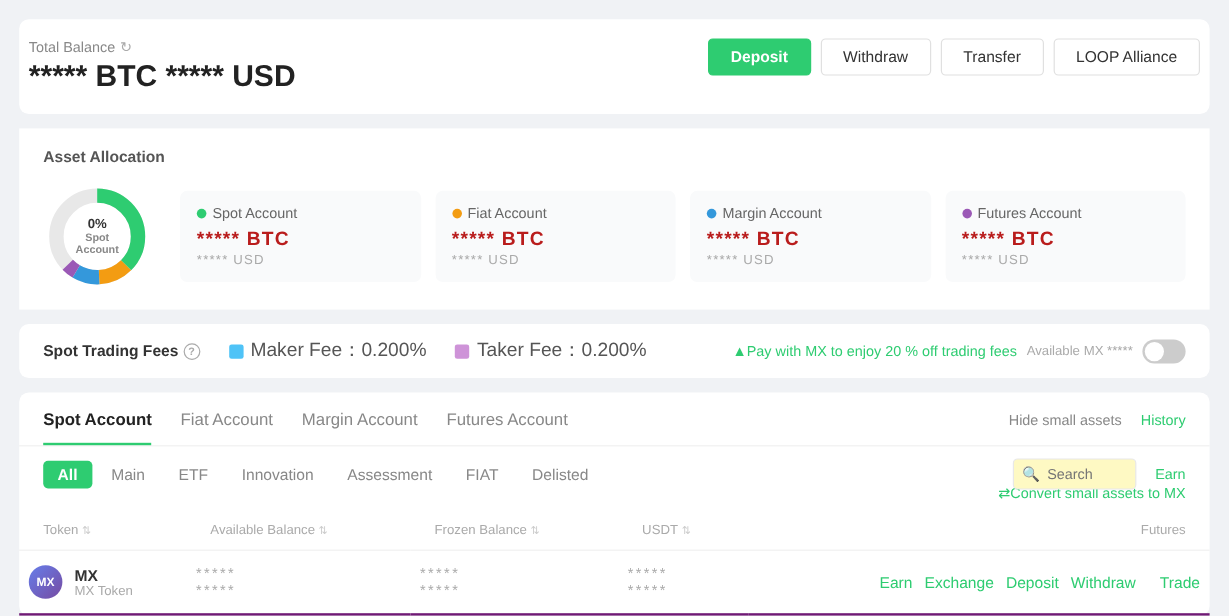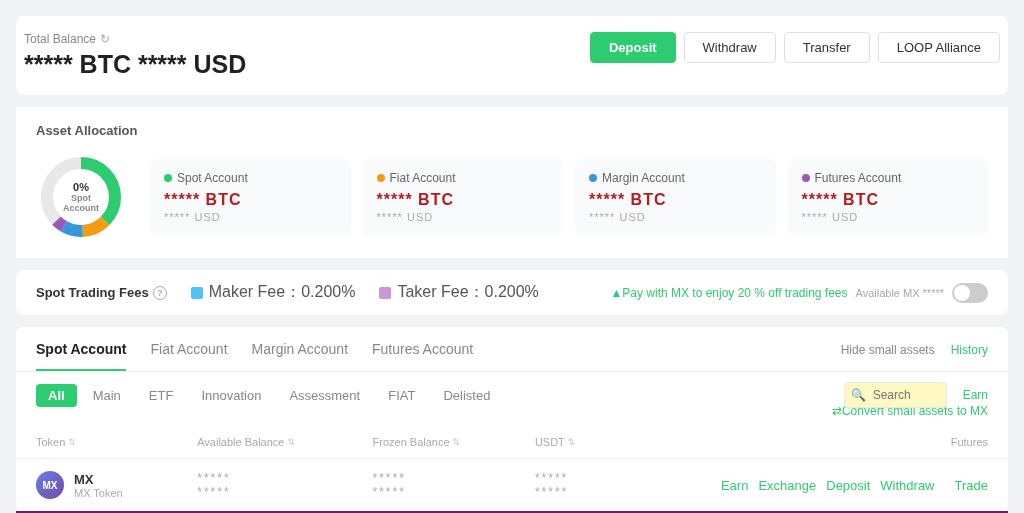--- a/index.html
+++ b/index.html
@@ -327,21 +327,21 @@
     .asset-table th {
       padding: 10px 20px;
       text-align: left;
       font-size: 11px;
       color: #aaa;
       font-weight: 500;
       border-bottom: 1px solid #f0f0f0;
       margin-left: 40px;
     }
     .asset-table td {
-      padding: 12px 20px;
+      padding: 12px 8px;
       font-size: 13px;
       color: #333;
       border-bottom: 2px solid #701a75;
     }
     .token-cell {
       display: flex;
       align-items: center;
       gap: 10px;
     }
     .token-icon {

